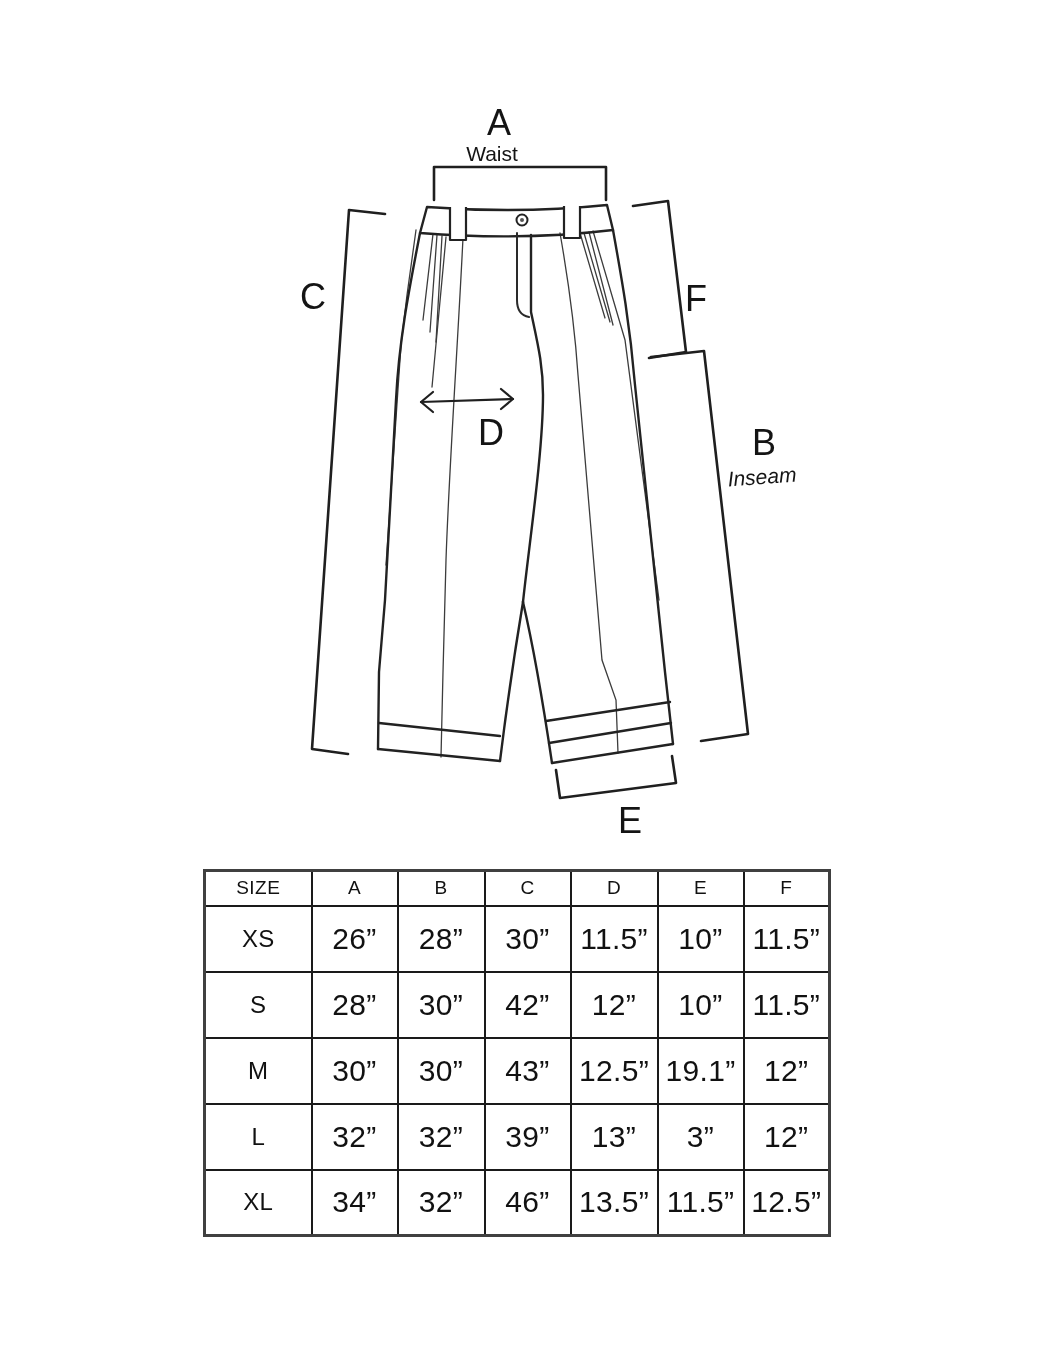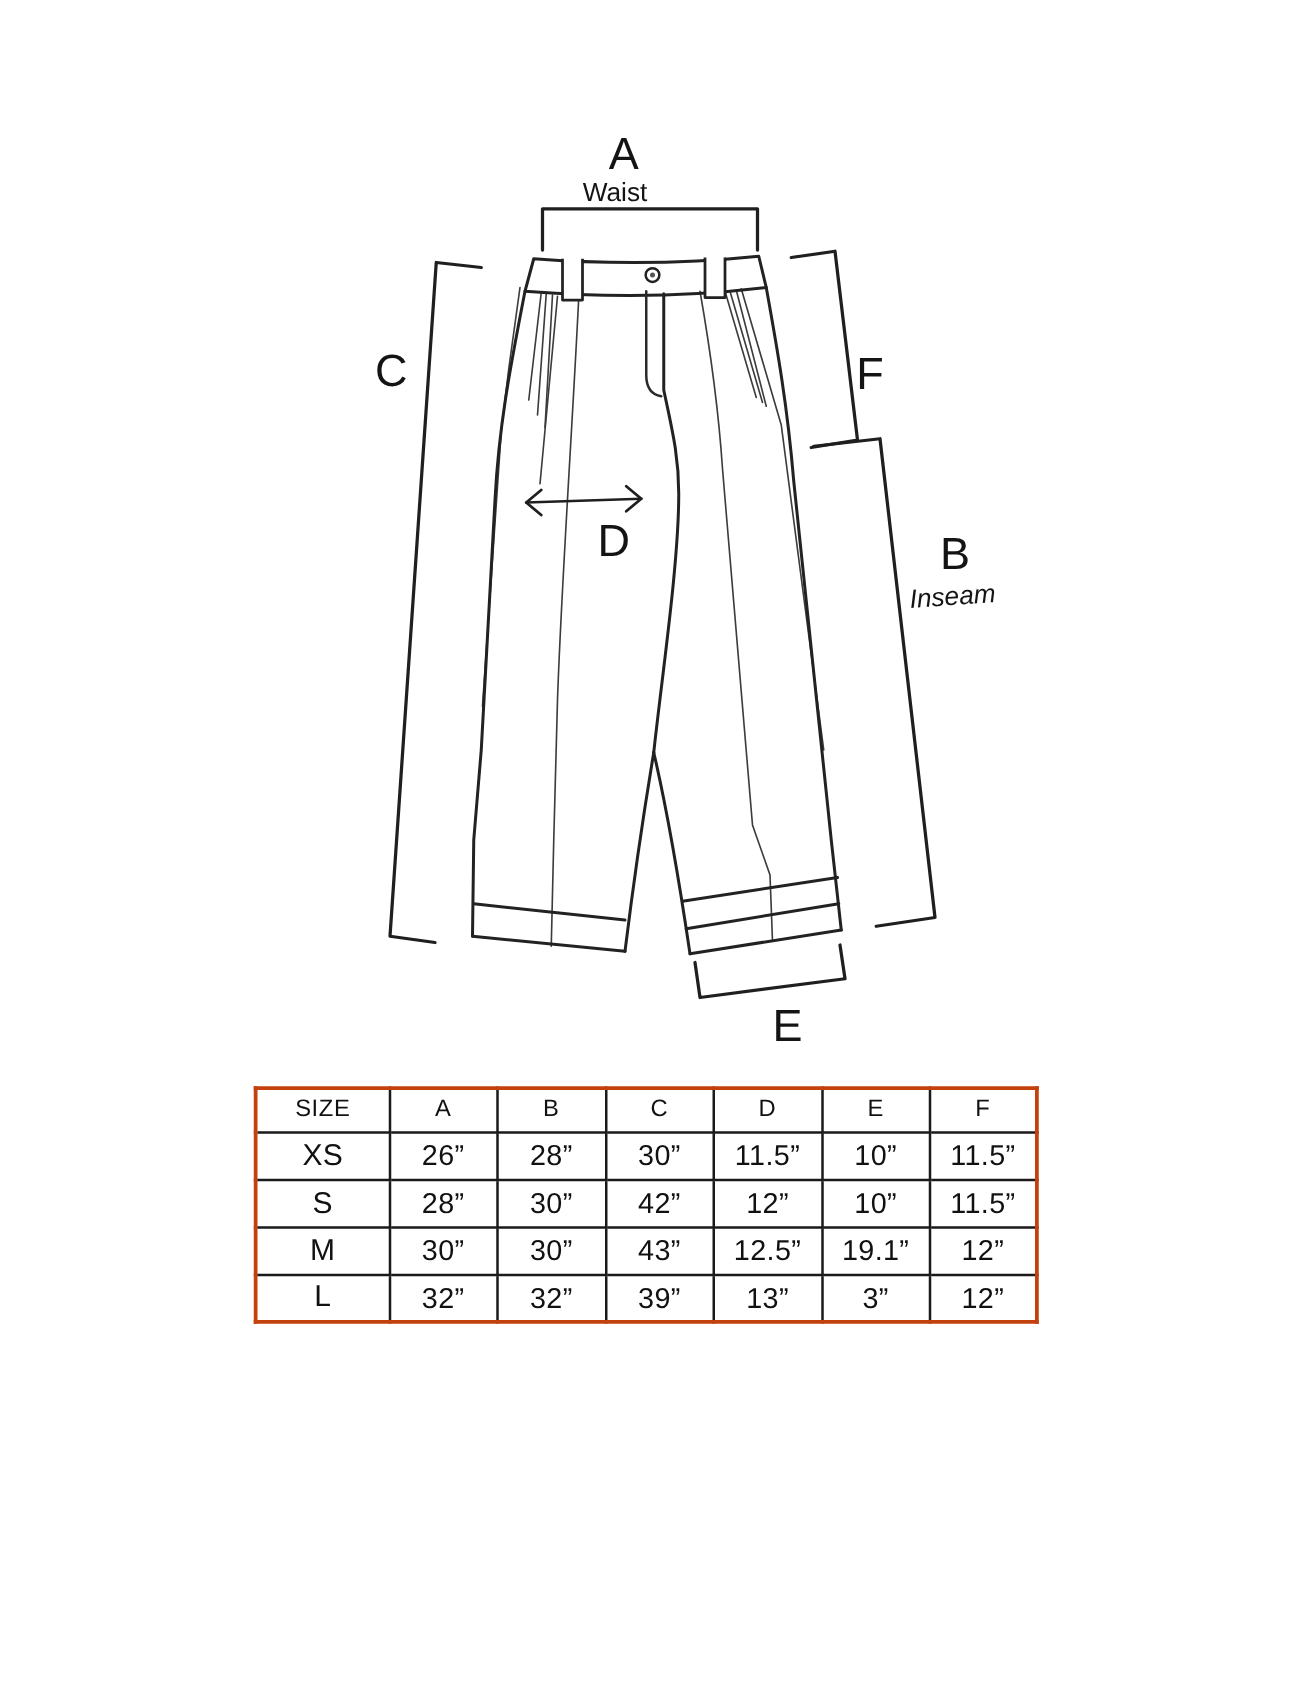--- a/index.html
+++ b/index.html
@@ -9,31 +9,31 @@
     -webkit-font-smoothing:antialiased;
   }
   #drawing{position:absolute;left:0;top:0;}
   svg text{fill:#141414;}
   .dim-letter{font-size:36px;}
   .dim-sub{font-size:21px;}
 
   #size-table-wrap{position:absolute;left:203px;top:869px;}
   table.size-chart{
     border-collapse:collapse;table-layout:fixed;
-    width:625px;border:3px solid #c2410c;
+    width:625px;border:3px solid #404040;
   }
   table.size-chart th, table.size-chart td{
     border:2px solid #1a1a1a;text-align:center;vertical-align:middle;
     padding:0;overflow:hidden;white-space:nowrap;
   }
   table.size-chart thead tr{height:35px;}
-  table.size-chart tbody tr{height:38px;}
+  table.size-chart tbody tr{height:66px;}
   table.size-chart th{font-weight:normal;font-size:19px;letter-spacing:.5px;}
   table.size-chart td.size-label{font-size:24px;}
-  table.size-chart td{font-size:23px;letter-spacing:.3px;}
+  table.size-chart td{font-size:30px;letter-spacing:.3px;}
   col.c-size{width:107px;}
   col.c-a{width:86px;} col.c-b{width:87px;} col.c-c{width:86px;}
   col.c-d{width:87px;} col.c-e{width:86px;} col.c-f{width:86px;}
 </style>
 </head>
 <body>
 
 <svg id="drawing" width="1052" height="860" viewBox="0 0 1052 860">
 
   <g stroke="#3c3c3c" stroke-width="1.3" fill="none" stroke-linecap="round">
@@ -166,15 +166,24 @@
       </tr>
       <tr>
         <td class="size-label">L</td>
         <td>32”</td>
         <td>32”</td>
         <td>39”</td>
         <td>13”</td>
         <td>3”</td>
         <td>12”</td>
       </tr>
+      <tr>
+        <td class="size-label">XL</td>
+        <td>34”</td>
+        <td>32”</td>
+        <td>46”</td>
+        <td>13.5”</td>
+        <td>11.5”</td>
+        <td>12.5”</td>
+      </tr>
     </tbody>
   </table>
 </div>
 
 </body></html>

